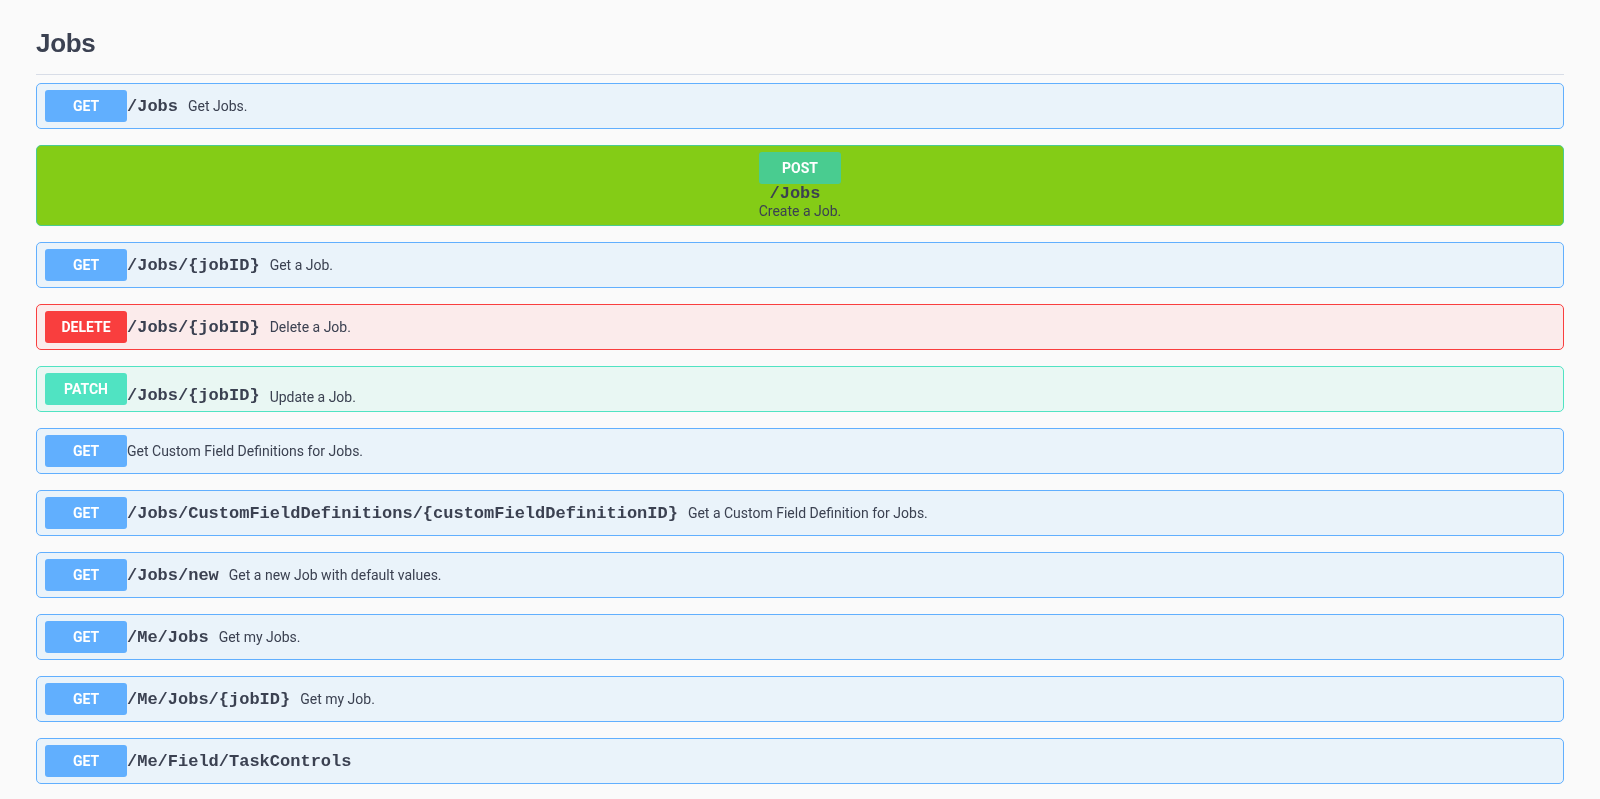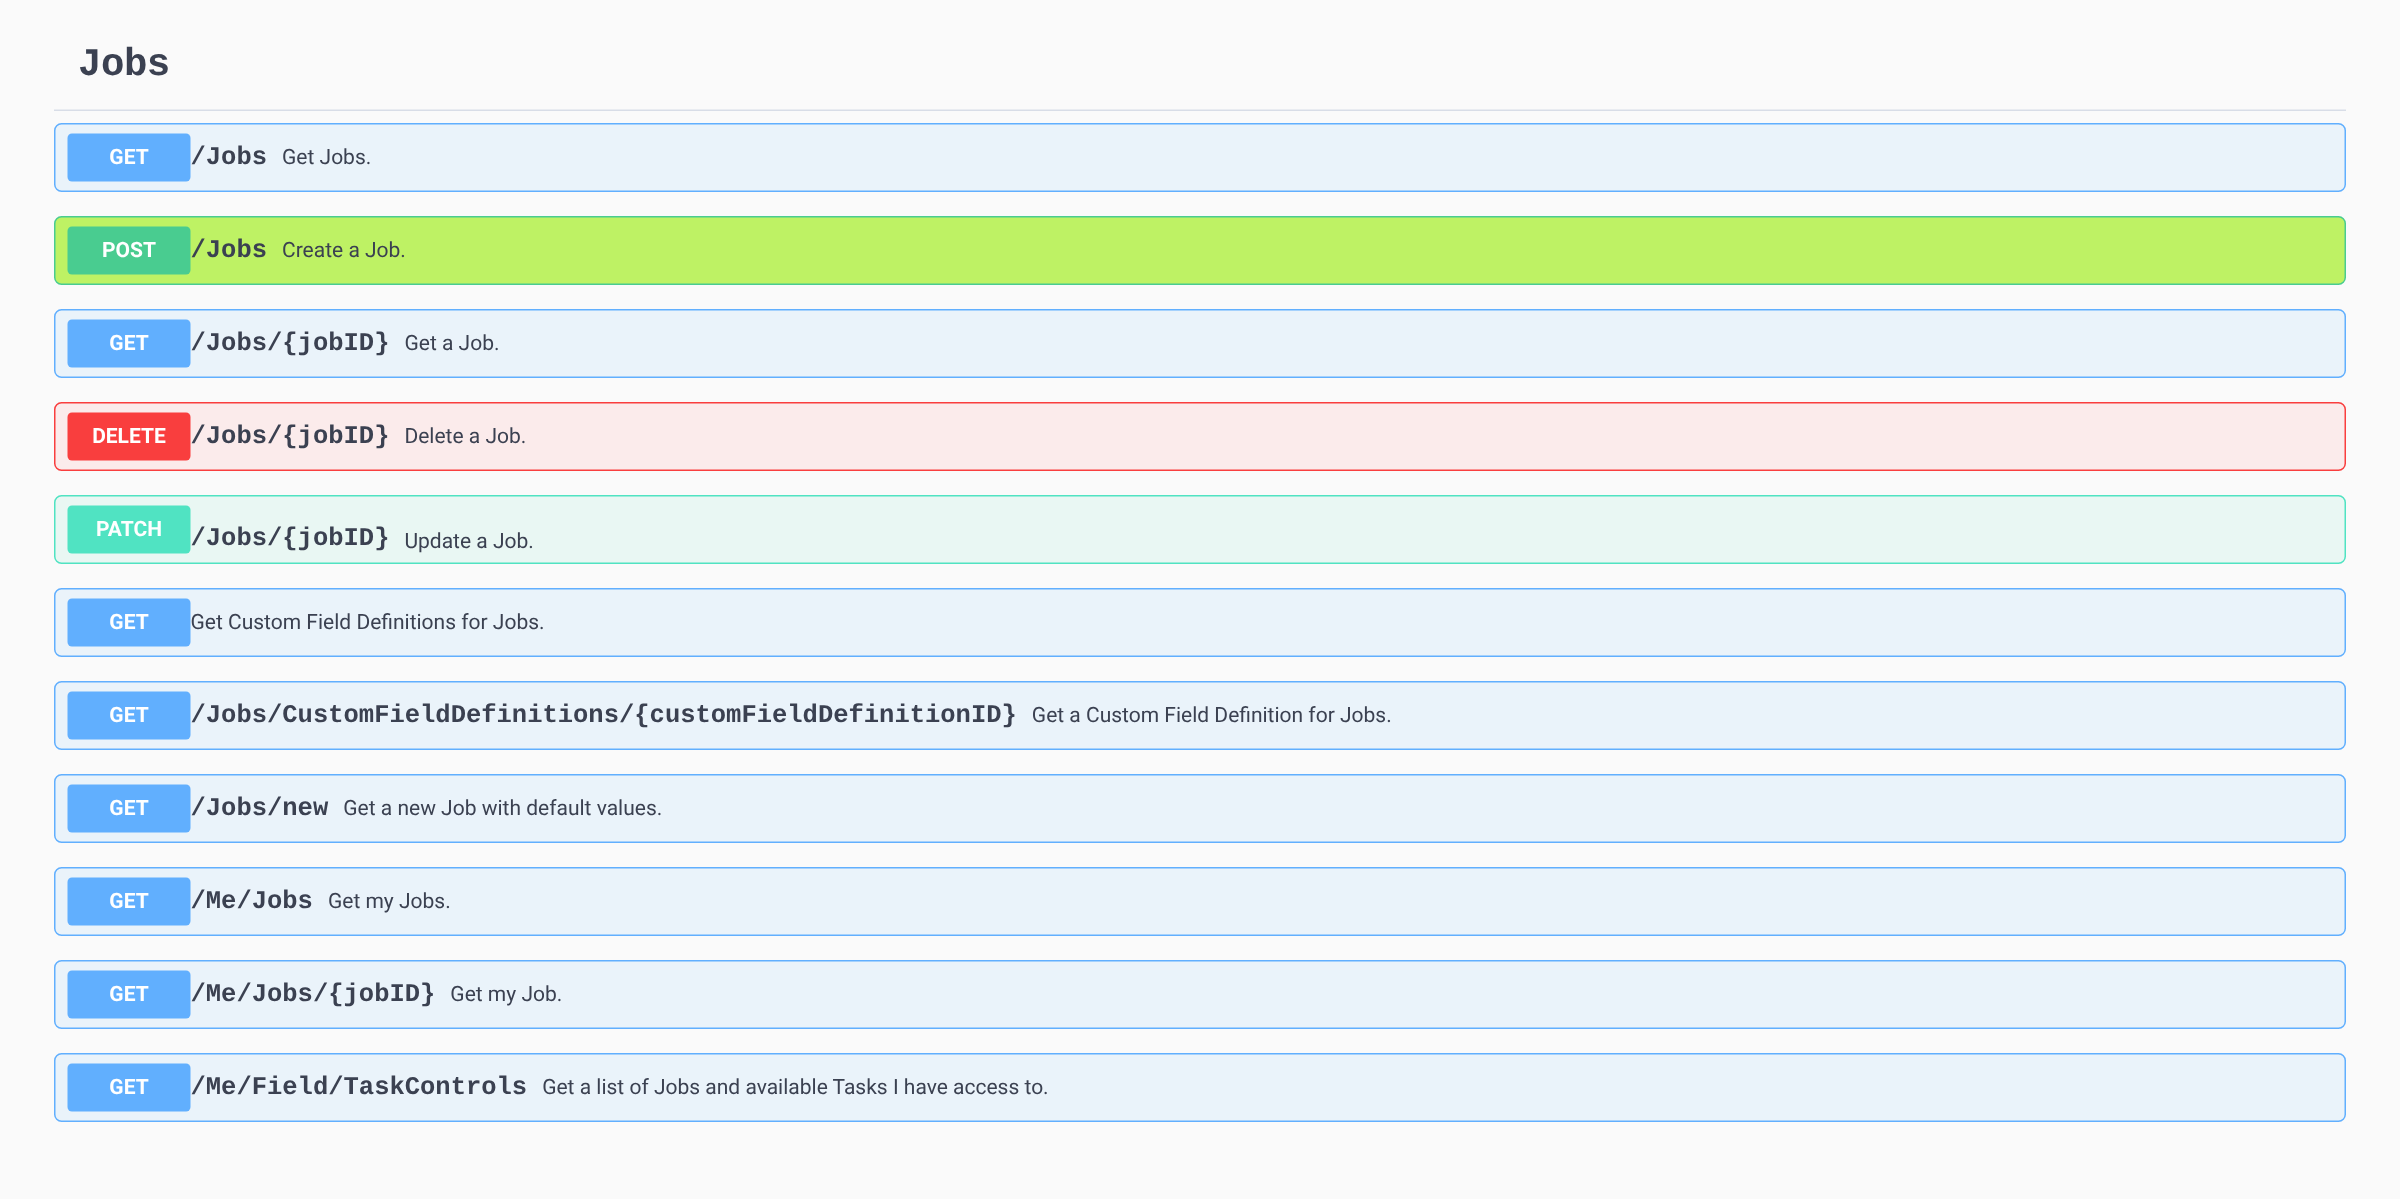--- a/index.html
+++ b/index.html
@@ -9,23 +9,23 @@
     font-family: -apple-system, BlinkMacSystemFont, "Segoe UI", Roboto, "Helvetica Neue", Arial, sans-serif;
     color: #3b4151;
     width: 1600px;
   }
   .container {
     padding: 20px 36px 30px 36px;
   }
   .section-title {
     font-size: 26px;
     font-weight: 800;
-    margin: 8px 0 15px 16px;
+    margin: 8px 0 15px 0;
     color: #3b4151;
-    font-family: Liberation Mono, monospace;
+    font-family: Liberation Sans, sans-serif;
     letter-spacing: -0.3px;
   }
   .divider {
     border: none;
     border-top: 1px solid #d8dde7;
     margin: 0 0 8px 0;
   }
   .op-list {
     display: flex;
     flex-direction: column;
@@ -34,21 +34,21 @@
   .op {
     border-radius: 5px;
     border: 1px solid;
     display: flex;
     align-items: center;
     padding: 6px 8px;
     gap: 0;
     cursor: pointer;
   }
   .op-get    { background: #eaf3fa; border-color: #61affe; }
-  .op-post   { background: #bef264; border-color: #49cc90; }
+  .op-post   { background: #84cc16; border-color: #49cc90; flex-direction: column; }
   .op-delete { background: #fbebeb; border-color: #f93e3e; text-align: right; }
   .op-patch  { background: #e9f7f3; border-color: #50e3c2; align-items: flex-end; }
   .method {
     min-width: 82px;
     height: 32px;
     border-radius: 3px;
     color: #fff;
     font-weight: 700;
     font-size: 14px;
     display: flex;
@@ -129,16 +129,15 @@
         <div class="desc">Get my Jobs.</div>
       </div>
       <div class="op op-get">
         <div class="method m-get">GET</div>
         <div class="path">/Me/Jobs/{jobID}</div>
         <div class="desc">Get my Job.</div>
       </div>
       <div class="op op-get">
         <div class="method m-get">GET</div>
         <div class="path">/Me/Field/TaskControls</div>
-        <div class="desc">Get a list of Jobs and available Tasks I have access to.</div>
       </div>
     </div>
 </div>
 
 </body></html>

